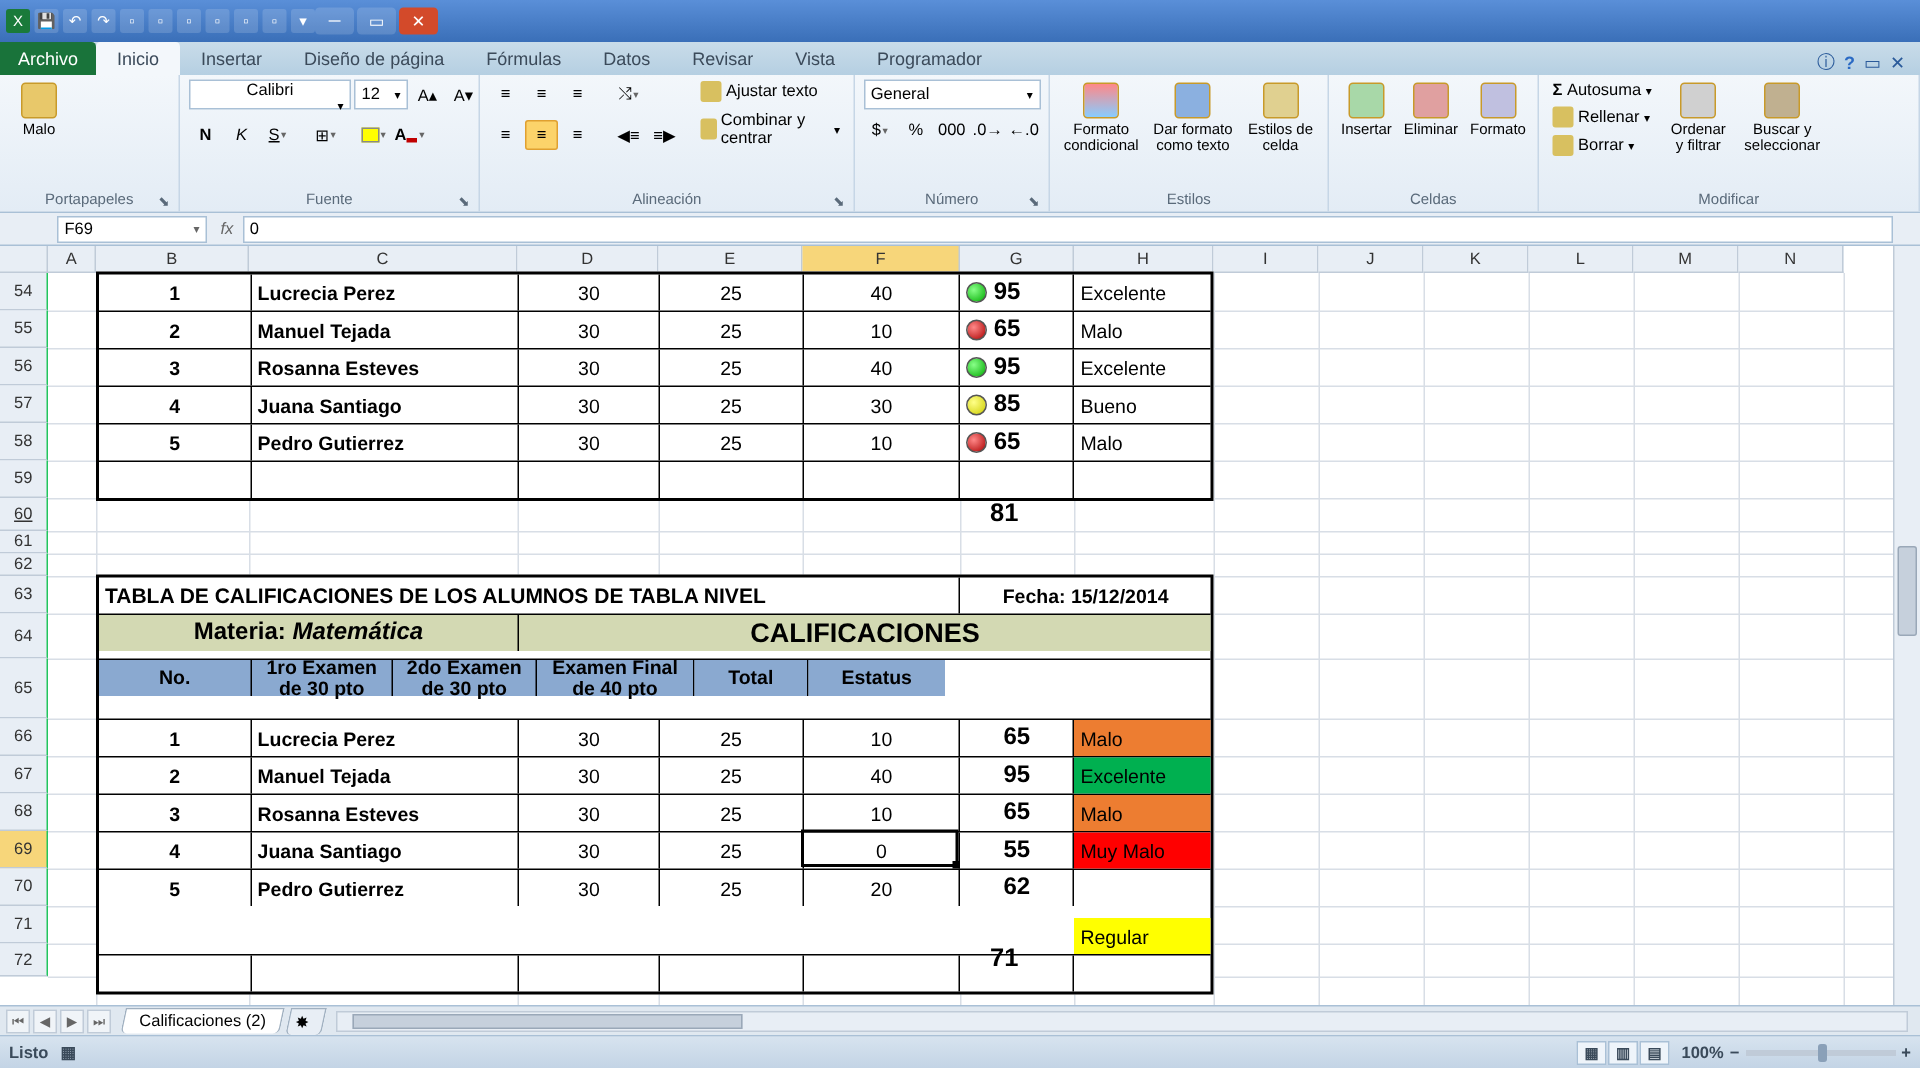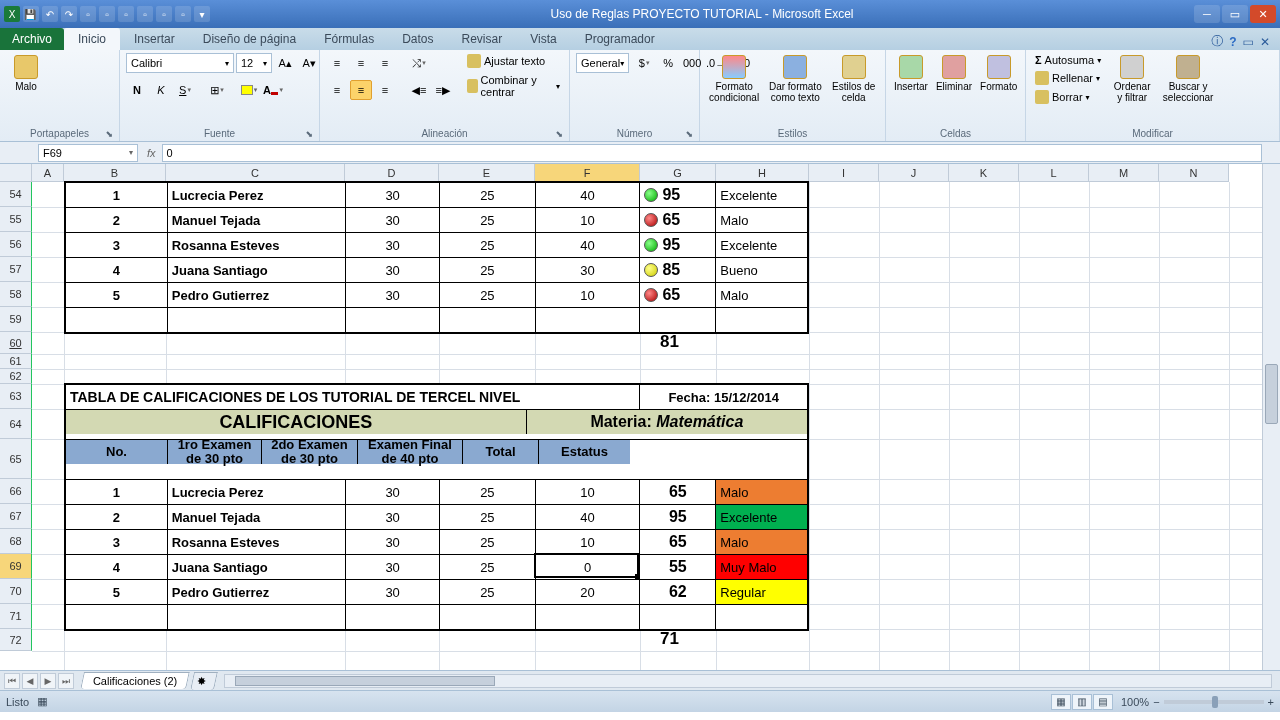--- a/index.html
+++ b/index.html
@@ -71,39 +71,39 @@
 .tcell:last-child { border-right:none; }
 .tcell.c { justify-content:center; }
 .tcell.b { font-weight:bold; }
 .hdr-blue { background:#8aa9d0; font-weight:bold; justify-content:center; text-align:center; line-height:1.1; }
 .hdr-olive { background:#d3d9b3; }
 .traffic { width:14px; height:14px; border-radius:50%; margin-right:4px; border:1px solid #555; }
 .tg{background:radial-gradient(circle at 35% 35%,#8f8,#0a0);} 
 .ty{background:radial-gradient(circle at 35% 35%,#ff8,#cc0);} 
 .tr{background:radial-gradient(circle at 35% 35%,#f88,#a00);}
 
-.status-malo{background:#ed7d31;} .status-exc{background:#00b050;color:#000;} .status-muymalo{background:#ff0000;} .status-reg{background:#ffff00;}
+.status-malo{background:#ed7d31;} .status-exc{background:#00b050;color:#000;} .status-muymalo{background:#ff0000;} .status-reg{background:#ffff00;margin-top:32px;}
 
 .active-cell { position:absolute; border:2px solid #000; background:transparent; pointer-events:none; }
 .active-cell::after { content:""; position:absolute; right:-3px; bottom:-3px; width:5px; height:5px; background:#000; }
 
 .vscroll { position:absolute; right:0; top:0; bottom:0; width:18px; background:#e8eef5; border-left:1px solid #c0cbd8; }
 .vscroll .thumb { position:absolute; left:2px; right:2px; top:200px; height:60px; background:#c6d0dc; border:1px solid #9aa8b8; border-radius:2px; }
 
 
 .sheet-bar { height:20px; background:#e0e8f0; border-top:1px solid #a9c0d6; display:flex; align-items:center; font-size:11px; }
 .sheet-nav { display:flex; padding:0 4px; gap:2px; }
 .sheet-nav span { width:16px; text-align:center; color:#666; cursor:pointer; border:1px solid #c0cbd8; background:#f0f4f8; height:16px; line-height:14px; font-size:9px; }
 .sheet-tab { background:#fff; border:1px solid #a0b0c0; border-bottom:none; padding:2px 10px; border-radius:0 0 4px 4px; transform:skewX(-12deg); margin-left:4px; }
 .sheet-tab span { display:inline-block; transform:skewX(12deg); }
 .hscroll { flex:1; margin:0 8px; height:14px; background:#e8eef5; border:1px solid #c0cbd8; position:relative; }
 .hscroll .thumb { position:absolute; left:10px; top:1px; bottom:1px; width:260px; background:#c6d0dc; border:1px solid #9aa8b8; }
 
 
-.statusbar { height:22px; background:linear-gradient(#d7e3ef,#c3d4e5); border-top:1px solid #a9c0d6; display:flex; align-items:center; font-size:11px; padding:0 6px; color:#3a4a5a; }
+.statusbar { height:22px; background:linear-gradient(#d7e3ef,#c3d4e5); border-top:1px solid #a9c0d6; display:flex; align-items:center; font-size:11px; padding:0 6px; color:#3a4a5a;font-weight:bold; }
 .statusbar .spacer{flex:1;}
 .view-btns { display:flex; gap:1px; margin-right:8px; }
 .view-btns span { width:20px; height:16px; border:1px solid #a9c0d6; background:#eef4fa; display:flex; align-items:center; justify-content:center; font-size:10px; }
 .zoom { display:flex; align-items:center; gap:4px; }
 .zoom-track { width:100px; height:4px; background:#c0cbd8; position:relative; }
 .zoom-track .zthumb { position:absolute; left:48px; top:-4px; width:6px; height:12px; background:#8aa0b8; border-radius:2px; }
 </style>
 </head>
 <body>
 
@@ -114,21 +114,20 @@
     <div class="qat-icon">↶</div>
     <div class="qat-icon">↷</div>
     <div class="qat-icon">▫</div>
     <div class="qat-icon">▫</div>
     <div class="qat-icon">▫</div>
     <div class="qat-icon">▫</div>
     <div class="qat-icon">▫</div>
     <div class="qat-icon">▫</div>
     <div class="qat-icon">▾</div>
   </div>
-  <div class="title">Uso de Reglas PROYECTO TUTORIAL - Microsoft Excel</div>
   <div class="win-btns">
     <div class="win-btn">─</div>
     <div class="win-btn">▭</div>
     <div class="win-btn close">✕</div>
   </div>
 </div>
 
 <div class="ribbon-tabs">
   <div class="file-tab">Archivo</div>
   <div class="tab active">Inicio</div>
@@ -155,21 +154,21 @@
         <div class="ico" style="background:#e8c86a;"></div>
         <div class="lbl">Malo</div>
       </div>
     </div>
     <div class="rgroup-label"><span>Portapapeles</span><span class="launcher">⬊</span></div>
   </div>
 
   <div class="rgroup" style="width:200px;">
     <div class="rgroup-body" style="flex-direction:column;gap:4px;width:100%;">
       <div class="ctrl-row">
-        <div class="combo" style="width:108px;">
+        <div class="combo" style="width:108px;flex-direction:column;">
             <span>Calibri</span>
             <span style="margin-left:auto;font-size:8px;">▾</span>
           </div>
         <div class="combo" style="width:36px;">
             <span>12</span>
             <span style="margin-left:auto;font-size:8px;">▾</span>
           </div>
         <div class="icon-btn">A▴</div>
         <div class="icon-btn">A▾</div>
       </div>
@@ -229,21 +228,21 @@
             <span class="ico"></span>
             <span>Combinar y centrar</span>
             <span class="dd" style="font-size:8px;margin-left:2px;">▾</span>
           </div>
       </div>
     </div>
     <div class="rgroup-label"><span>Alineación</span><span class="launcher">⬊</span></div>
   </div>
 
   <div class="rgroup" style="width:130px;">
-    <div class="rgroup-body" style="flex-direction:row;gap:4px;width:100%;">
+    <div class="rgroup-body" style="flex-direction:column;gap:4px;width:100%;align-items:center;">
       <div class="combo" style="width:118px;">
           <span>General</span>
           <span style="margin-left:auto;font-size:8px;">▾</span>
         </div>
       <div class="ctrl-row">
         <div class="icon-btn">$<span class="dd">▾</span></div>
         <div class="icon-btn">%</div>
         <div class="icon-btn">000</div>
         <div class="icon-btn">.0→</div>
         <div class="icon-btn">←.0</div>
@@ -462,29 +461,29 @@
           <div class="tcell" style="width:96px"></div>
     <div class="tcell" style="width:105px"></div>
           <div class="tcell" style="width:76px"></div>
     <div class="tcell" style="width:91px"></div>
         </div>
       </div>
     <div id="avg1" style="position: absolute; font-weight: bold; font-size: 17px; left: 628px; top: 150px;">81</div>
 
     <div class="tbl" id="tbl2" style="left: 32px; width: 745px; top: 201px;">
         <div class="trow" style="height:25px">
-  <div class="tcell b" style="width:576px;font-size:14px;">TABLA DE CALIFICACIONES DE LOS TUTORIAL DE TERCEL NIVEL</div>
+  <div class="tcell b" style="width:576px;font-size:14px;">TABLA DE CALIFICACIONES DE LOS ALUMNOS DE TABLA NIVEL</div>
   <div class="tcell b c" style="width:167px">Fecha: 15/12/2014</div>
         </div>
         <div class="trow" style="height:30px">
-  <div class="tcell hdr-olive b c" style="width:462px;font-size:18px;">CALIFICACIONES</div>
   <div class="tcell hdr-olive b" style="width:281px;font-size:16px;justify-content:center;">
             <span>Materia:&nbsp;</span>
             <i>Matemática</i>
           </div>
+  <div class="tcell hdr-olive b c" style="width:462px;font-size:18px;">CALIFICACIONES</div>
         </div>
         <div class="trow" style="height:40px">
   <div class="tcell hdr-blue" style="width:102px">No.</div>
   <div class="tcell hdr-blue" style="width:94px">1ro Examen de 30 pto</div>
   <div class="tcell hdr-blue" style="width:96px">2do Examen de 30 pto</div>
   <div class="tcell hdr-blue" style="width:105px">Examen Final de 40 pto</div>
   <div class="tcell hdr-blue" style="width:76px">Total</div>
   <div class="tcell hdr-blue" style="width:91px">Estatus</div>
         </div>
         <div class="trow">

